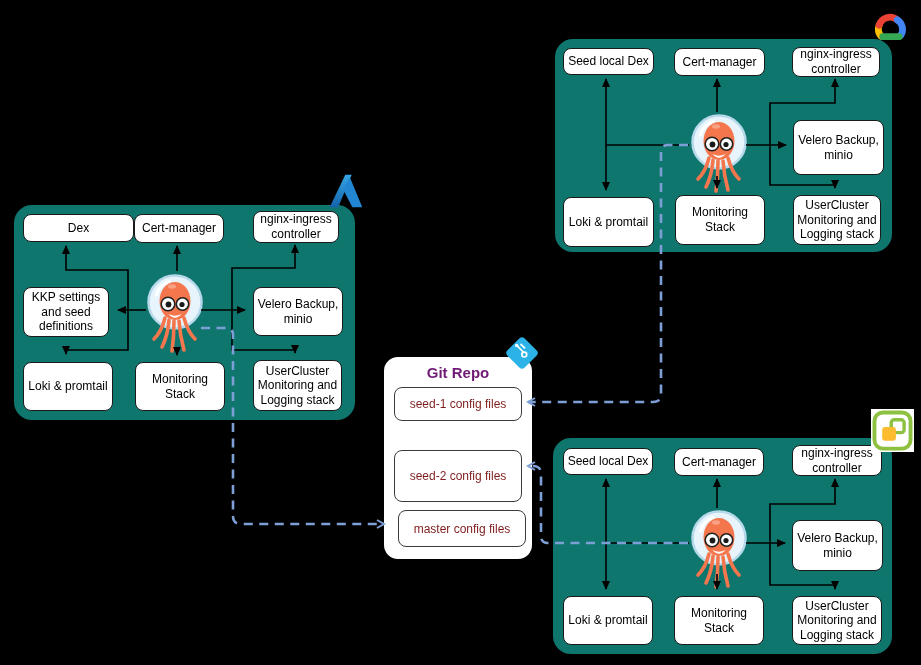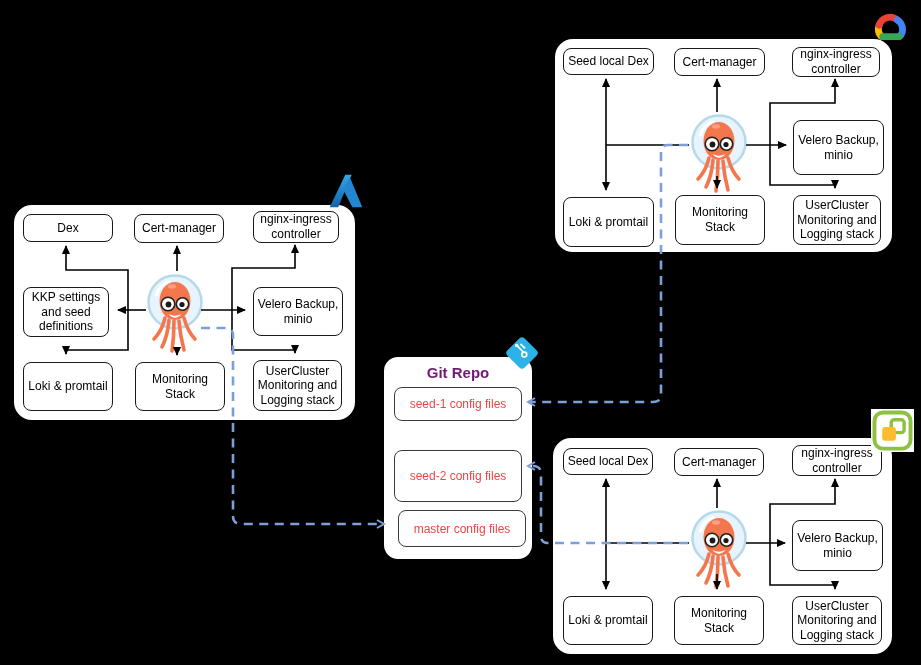--- a/index.html
+++ b/index.html
@@ -1,20 +1,20 @@
 <!DOCTYPE html>
 <html><head>
 <meta charset="utf-8">
 <style>
   html,body{margin:0;padding:0;background:#000;}
   .canvas{position:relative;width:921px;height:665px;background:#000;font-family:"Liberation Sans",sans-serif;overflow:hidden;}
-  .cluster{position:absolute;background:#ffffff;border:2px solid #000;border-radius:20px;}
+  .cluster{position:absolute;background:#0f766e;border:2px solid #000;border-radius:20px;}
   .gitrepo{position:absolute;background:#fff;border:2px solid #000;border-radius:16px;}
   .node{position:absolute;background:#fff;border:1.5px solid #1a1a1a;border-radius:8px;display:flex;align-items:center;justify-content:center;text-align:center;font-size:12px;line-height:1.22;color:#000;padding:2px 3px;box-sizing:border-box;}
-  .gitnode{position:absolute;background:#fff;border:1.5px solid #3c3c3c;border-radius:8px;display:flex;align-items:center;justify-content:center;text-align:center;font-size:12px;color:#ef4444;box-sizing:border-box;}
+  .gitnode{position:absolute;background:#fff;border:1.5px solid #3c3c3c;border-radius:8px;display:flex;align-items:center;justify-content:center;text-align:center;font-size:12px;color:#7f1d1d;box-sizing:border-box;}
   .git-title{position:absolute;top:7px;left:0;right:0;text-align:center;font-weight:bold;font-size:15px;color:#701a75;}
   .logo{position:absolute;}
   .mascot{position:absolute;}
   svg.connectors{position:absolute;left:0;top:0;width:921px;height:665px;pointer-events:none;}
 </style>
 </head>
 <body>
 
 <div class="canvas">
 
@@ -57,21 +57,21 @@
   <svg class="logo" style="left:866px;top:8px;" width="48" height="40" viewBox="0 0 100 88">
     <g fill="none" stroke-linecap="round" stroke-width="15">
       <path d="M30 62 A25 25 0 0 1 26 38" stroke="#FBBC05"></path>
       <path d="M26 38 A25 25 0 0 1 66 26" stroke="#EA4335"></path>
       <path d="M66 26 A25 25 0 0 1 74 60" stroke="#4285F4"></path>
       <path d="M70 63 H34" stroke="#34A853"></path>
     </g>
   </svg>
 
   <div class="cluster" style="left:12px;top:203px;width:341px;height:215px;">
-    <div class="node" style="left:9px;top:9px;width:90px;height:28px;">Dex</div>
+    <div class="node" style="left:9px;top:9px;width:111px;height:28px;">Dex</div>
     <div class="node" style="left:120px;top:9px;width:90px;height:29px;">Cert-manager</div>
     <div class="node" style="left:239px;top:6px;width:86px;height:32px;">nginx-ingress controller</div>
     <div class="node" style="left:9px;top:82px;width:86px;height:50px;">KKP settings and seed definitions</div>
     <div class="node" style="left:239px;top:82px;width:90px;height:49px;">Velero Backup, minio</div>
     <div class="node" style="left:9px;top:157px;width:90px;height:49px;">Loki &amp; promtail</div>
     <div class="node" style="left:121px;top:157px;width:90px;height:49px;">Monitoring Stack</div>
     <div class="node" style="left:239px;top:155px;width:89px;height:51px;">UserCluster Monitoring and Logging stack</div>
     <svg class="mascot" style="left:131px;top:67px;" width="60" height="84">
         <use href="#kubie"></use>
       </svg>

